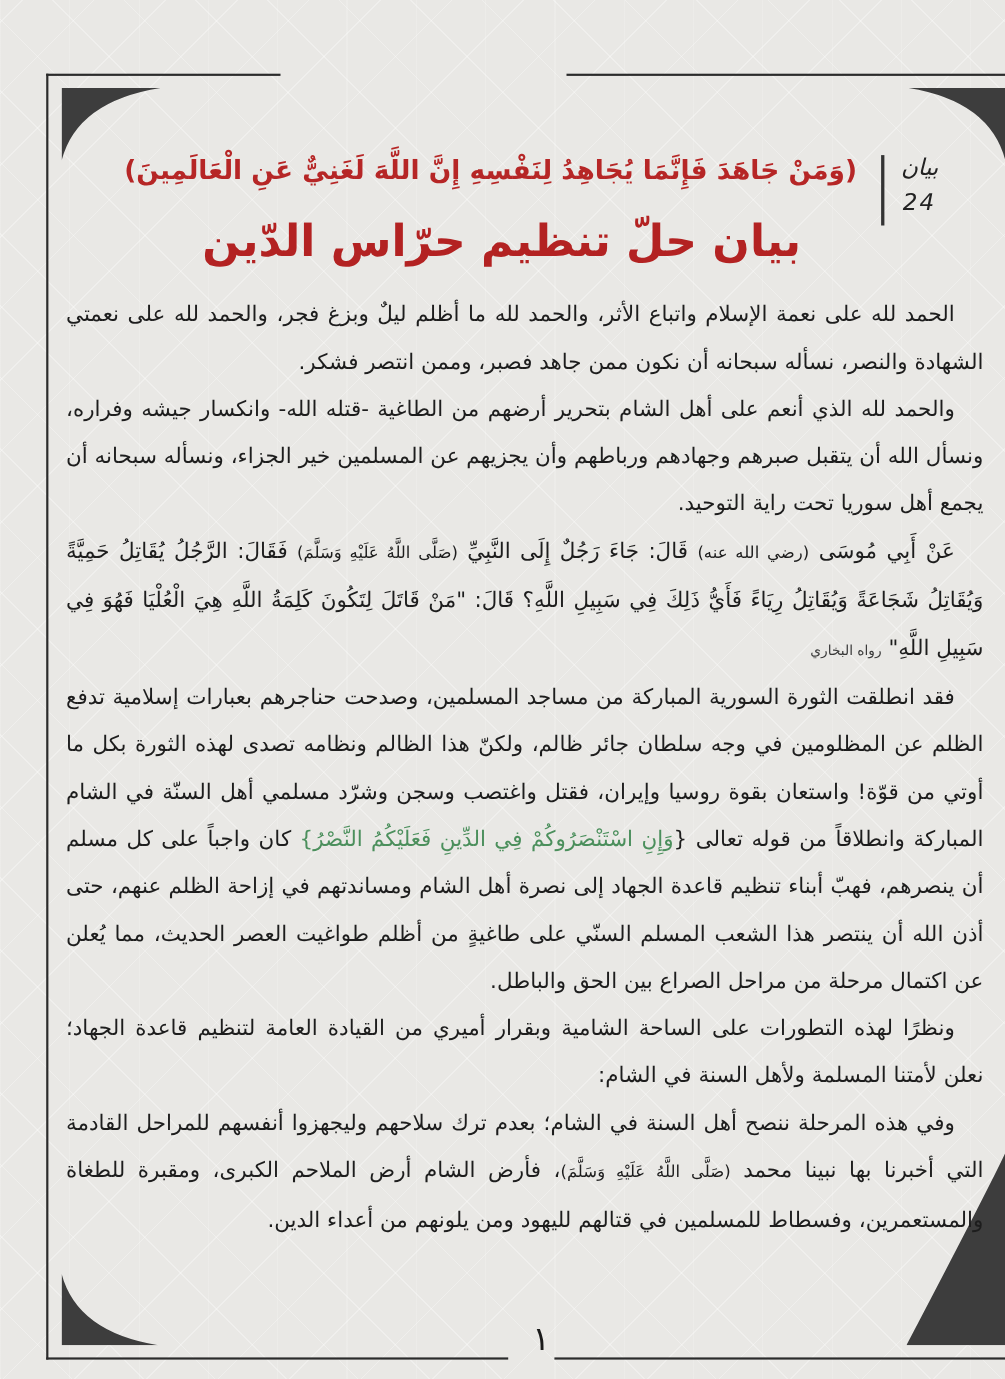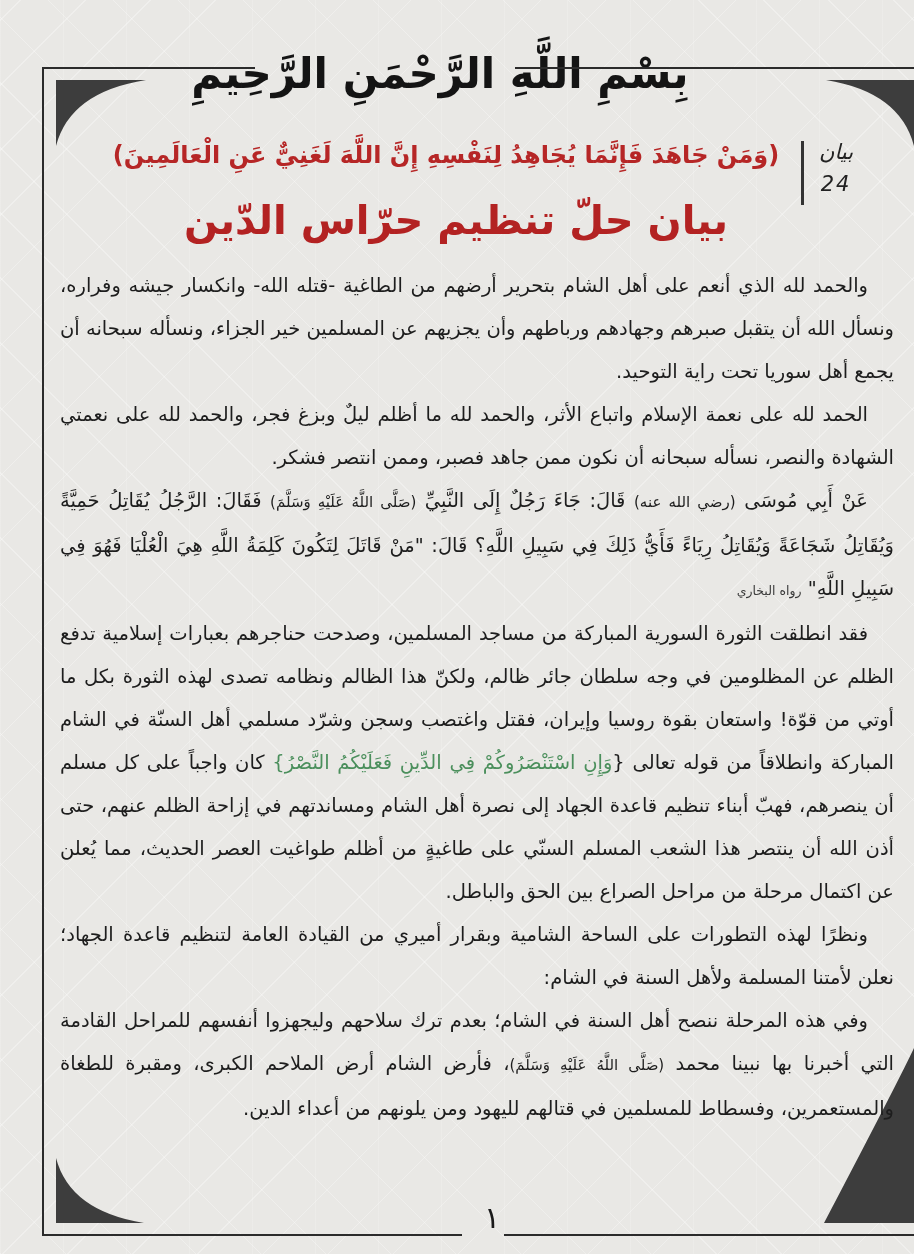--- a/index.html
+++ b/index.html
@@ -62,21 +62,20 @@
   .page-number{
     position:absolute;top:1203px;left:462px;width:60px;
     text-align:center;font-size:30px;color:#1a1a1a;line-height:1;
   }
 </style>
 </head>
 <body>
 
 <div id="page">
 
-  <div class="bismillah">بِسْمِ اللَّهِ الرَّحْمَنِ الرَّحِيمِ</div>
 
   <div class="frame-line" style="left:42px;top:67px;width:213px;height:2px;"></div>
   <div class="frame-line" style="left:515px;top:67px;width:399px;height:2px;"></div>
   <div class="frame-line" style="left:42px;top:67px;width:2px;height:1169px;"></div>
   <div class="frame-line" style="left:42px;top:1234px;width:420px;height:2px;"></div>
   <div class="frame-line" style="left:504px;top:1234px;width:410px;height:2px;"></div>
 
   <div class="corner" style="left:56px;top:80px;">
     <svg width="90" height="66" viewBox="0 0 90 66">
         <path d="M0,0 H90 Q14,12 0,66 Z" fill="#3d3d3d"></path>
@@ -102,22 +101,22 @@
   <div class="stmt-block">
     <div>بيان</div>
     <div>24</div>
   </div>
 
   <div class="verse">(وَمَنْ جَاهَدَ فَإِنَّمَا يُجَاهِدُ لِنَفْسِهِ إِنَّ اللَّهَ لَغَنِيٌّ عَنِ الْعَالَمِينَ)</div>
 
   <div class="title">بيان حلّ تنظيم حرّاس الدّين</div>
 
   <div class="content">
+    <p>الحمد لله على نعمة الإسلام واتباع الأثر، والحمد لله ما أظلم ليلٌ وبزغ فجر، والحمد لله على نعمتي الشهادة والنصر، نسأله سبحانه أن نكون ممن جاهد فصبر، وممن انتصر فشكر.</p>
     <p>والحمد لله الذي أنعم على أهل الشام بتحرير أرضهم من الطاغية -قتله الله- وانكسار جيشه وفراره، ونسأل الله أن يتقبل صبرهم وجهادهم ورباطهم وأن يجزيهم عن المسلمين خير الجزاء، ونسأله سبحانه أن يجمع أهل سوريا تحت راية التوحيد.</p>
-    <p>الحمد لله على نعمة الإسلام واتباع الأثر، والحمد لله ما أظلم ليلٌ وبزغ فجر، والحمد لله على نعمتي الشهادة والنصر، نسأله سبحانه أن نكون ممن جاهد فصبر، وممن انتصر فشكر.</p>
     <p><span>عَنْ أَبِي مُوسَى </span><span class="small">(رضي الله عنه)</span><span> قَالَ: جَاءَ رَجُلٌ إِلَى النَّبِيِّ </span><span class="small">(صَلَّى اللَّهُ عَلَيْهِ وَسَلَّمَ)</span><span> فَقَالَ: الرَّجُلُ يُقَاتِلُ حَمِيَّةً وَيُقَاتِلُ شَجَاعَةً وَيُقَاتِلُ رِيَاءً فَأَيُّ ذَلِكَ فِي سَبِيلِ اللَّهِ؟ قَالَ: "مَنْ قَاتَلَ لِتَكُونَ كَلِمَةُ اللَّهِ هِيَ الْعُلْيَا فَهُوَ فِي سَبِيلِ اللَّهِ" </span><span class="tiny">رواه البخاري</span></p>
     <p><span>فقد انطلقت الثورة السورية المباركة من مساجد المسلمين، وصدحت حناجرهم بعبارات إسلامية تدفع الظلم عن المظلومين في وجه سلطان جائر ظالم، ولكنّ هذا الظالم ونظامه تصدى لهذه الثورة بكل ما أوتي من قوّة! واستعان بقوة روسيا وإيران، فقتل واغتصب وسجن وشرّد مسلمي أهل السنّة في الشام المباركة وانطلاقاً من قوله تعالى {</span><span class="quran-green">وَإِنِ اسْتَنْصَرُوكُمْ فِي الدِّينِ فَعَلَيْكُمُ النَّصْرُ}</span><span> كان واجباً على كل مسلم أن ينصرهم، فهبّ أبناء تنظيم قاعدة الجهاد إلى نصرة أهل الشام ومساندتهم في إزاحة الظلم عنهم، حتى أذن الله أن ينتصر هذا الشعب المسلم السنّي على طاغيةٍ من أظلم طواغيت العصر الحديث، مما يُعلن عن اكتمال مرحلة من مراحل الصراع بين الحق والباطل.</span></p>
     <p>ونظرًا لهذه التطورات على الساحة الشامية وبقرار أميري من القيادة العامة لتنظيم قاعدة الجهاد؛ نعلن لأمتنا المسلمة ولأهل السنة في الشام:</p>
     <p><span>وفي هذه المرحلة ننصح أهل السنة في الشام؛ بعدم ترك سلاحهم وليجهزوا أنفسهم للمراحل القادمة التي أخبرنا بها نبينا محمد </span><span class="small">(صَلَّى اللَّهُ عَلَيْهِ وَسَلَّمَ)</span><span>، فأرض الشام أرض الملاحم الكبرى، ومقبرة للطغاة والمستعمرين، وفسطاط للمسلمين في قتالهم لليهود ومن يلونهم من أعداء الدين.</span></p>
   </div>
 
   <div class="page-number">١</div>
 
 </div>
 

